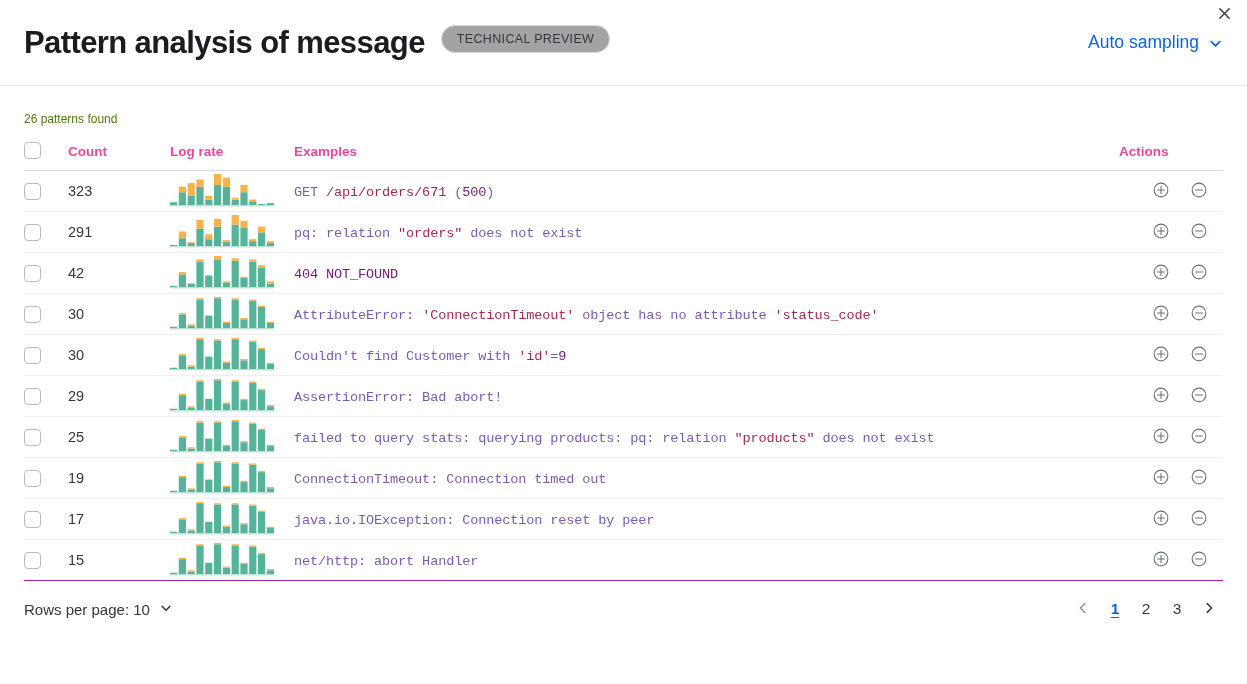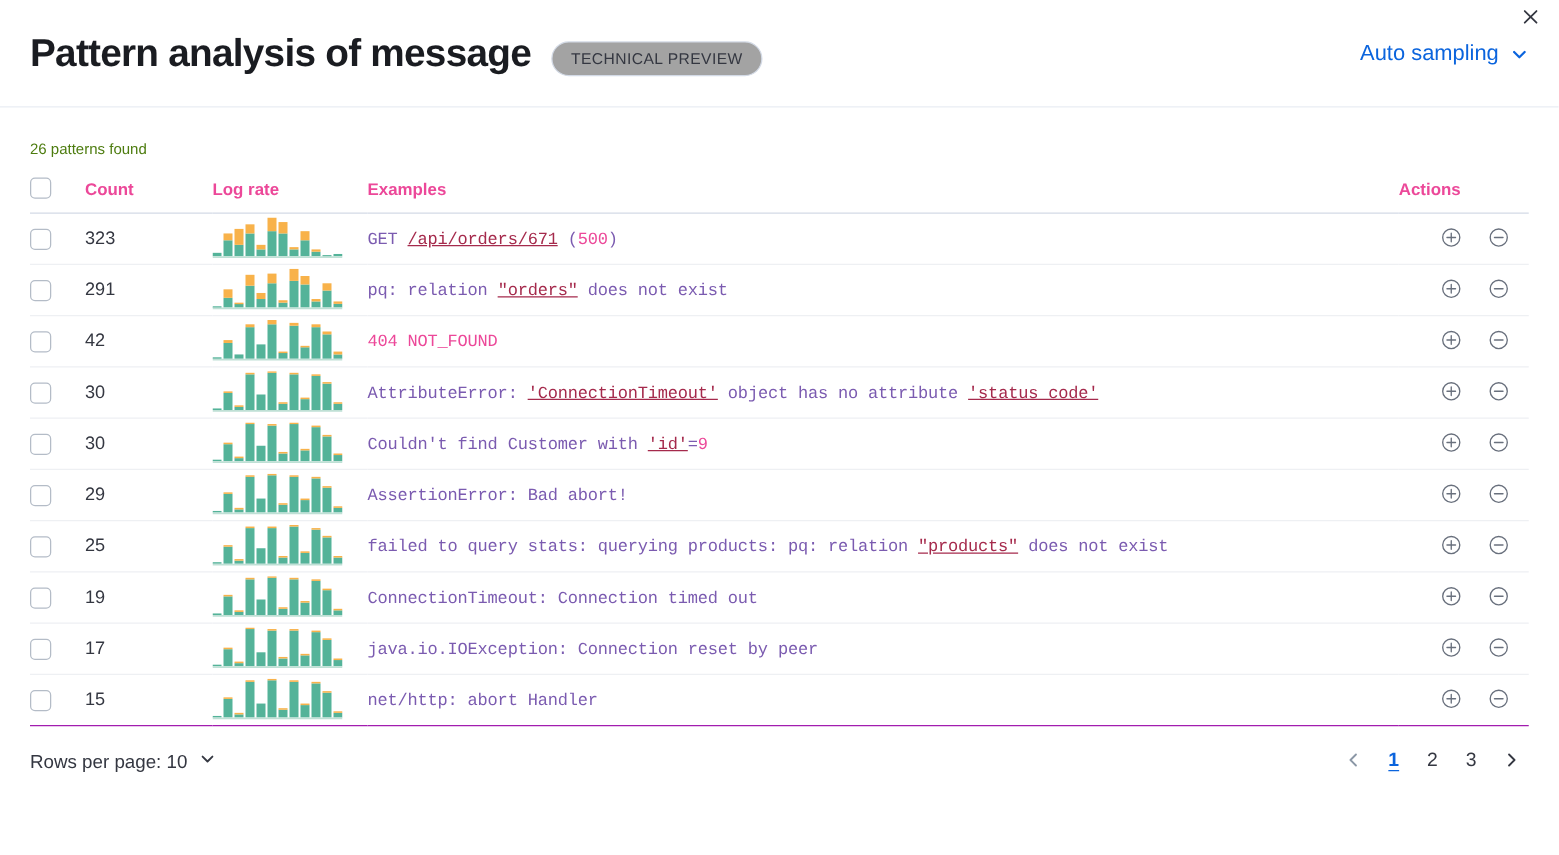--- a/index.html
+++ b/index.html
@@ -14,21 +14,21 @@
 
   
   .flyout-header {
     position: relative;
     height: 86px;
     border-bottom: 1px solid #e9edf3;
     display: flex;
     align-items: center;
     padding: 0 24px;
   }
-  .title-group { display: flex; align-items: flex-end; gap: 16px; }
+  .title-group { display: flex; align-items: flex-start; gap: 16px; }
   .page-title {
     font-size: 31px;
     font-weight: 700;
     letter-spacing: -0.6px;
     color: #1a1c21;
     margin: 0;
     white-space: nowrap;
   }
   .tech-badge {
     display: inline-flex;
@@ -131,22 +131,22 @@
 
   
   .ex-text {
     font-family: "Liberation Mono", monospace;
     font-size: 13.6px;
     letter-spacing: -0.15px;
     white-space: nowrap;
     color: #6c4ca0;
   }
   .tk-base { color: #7b5bb0; }
-  .tk-var  { color: #a52a4c; text-decoration: underline; }
-  .tk-num  { color: #ec4899; }
+  .tk-var  { color: #a52a4c; }
+  .tk-num  { color: #701a75; }
 
   
   .act-wrap {
     display: flex;
     justify-content: flex-end;
     align-items: center;
     gap: 18px;
     padding-right: 14px;
   }
   .act-btn {

